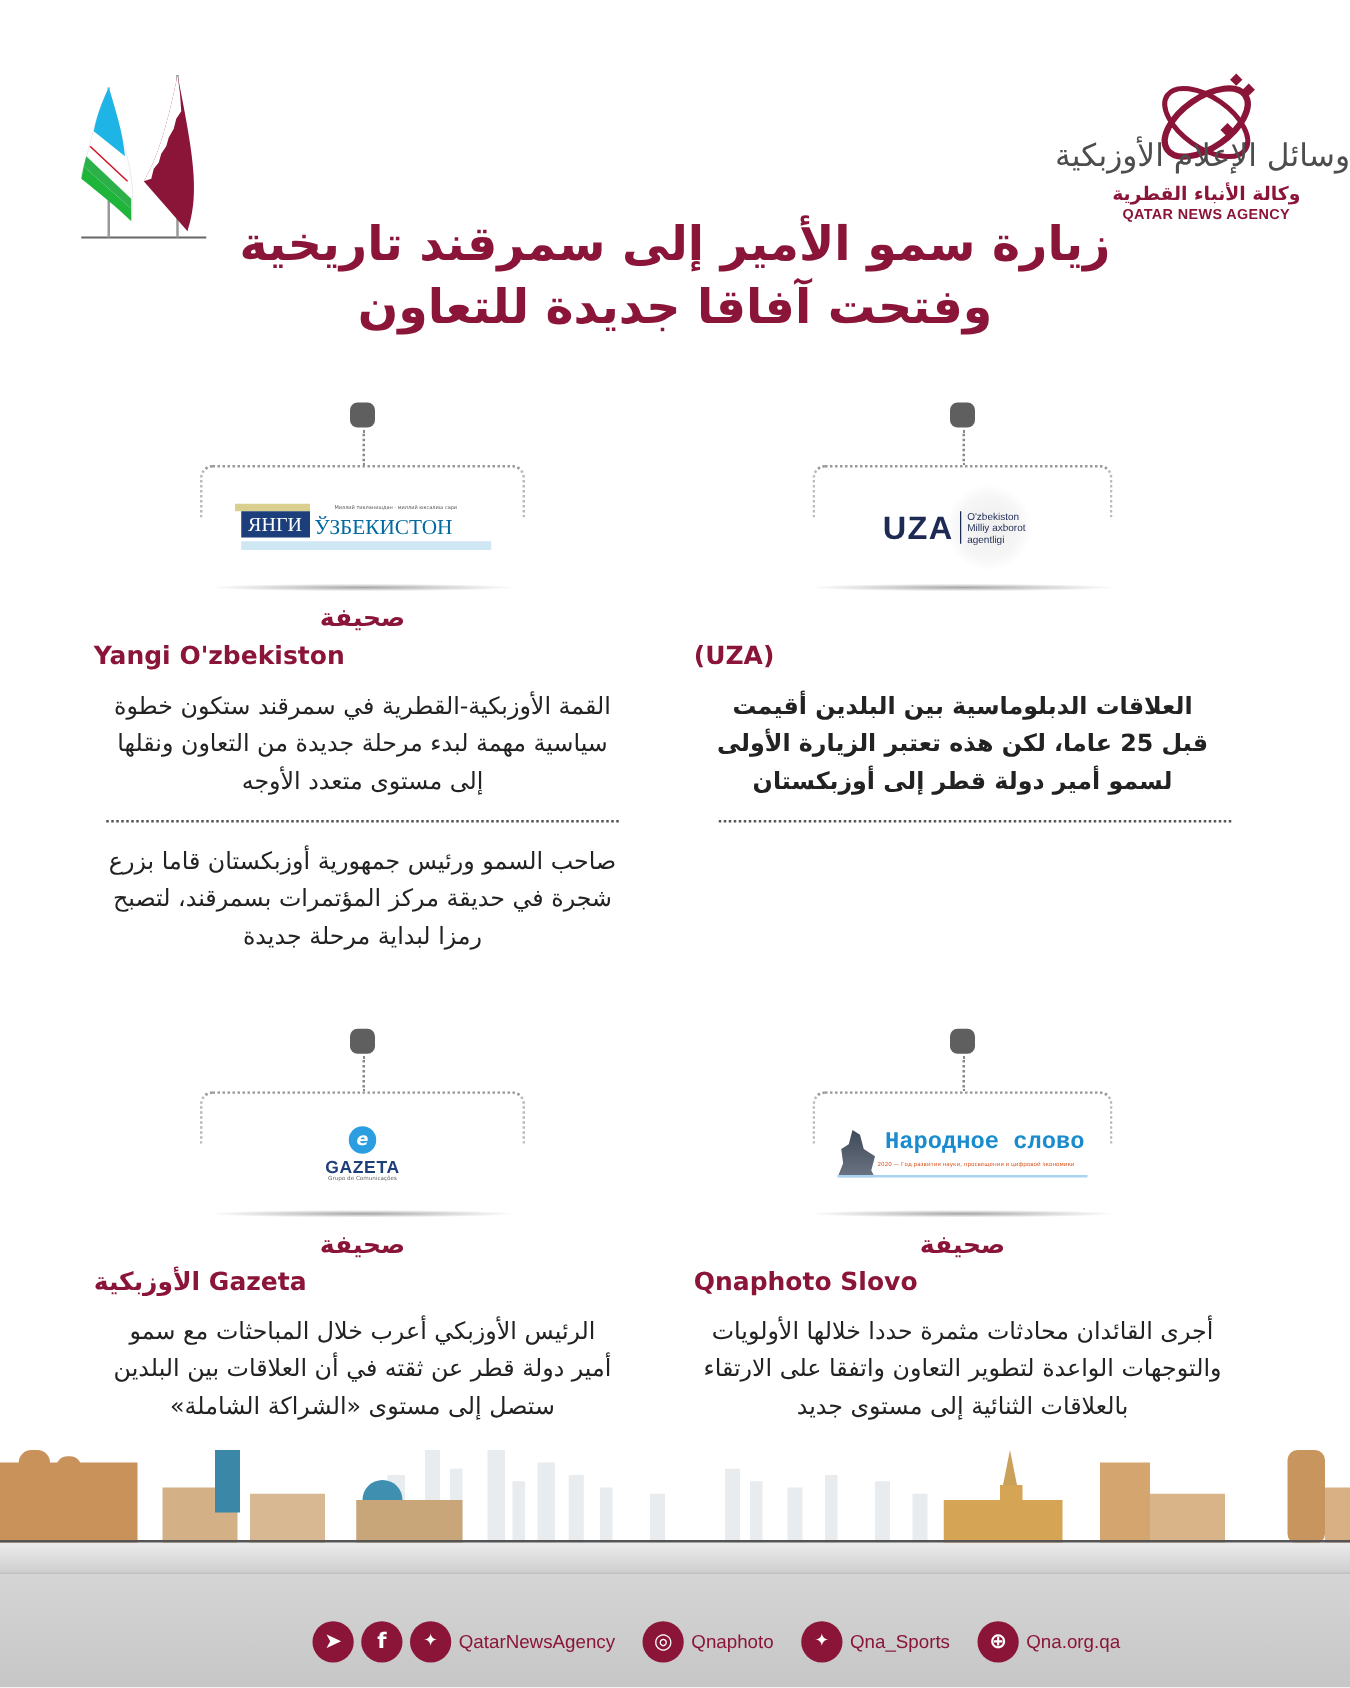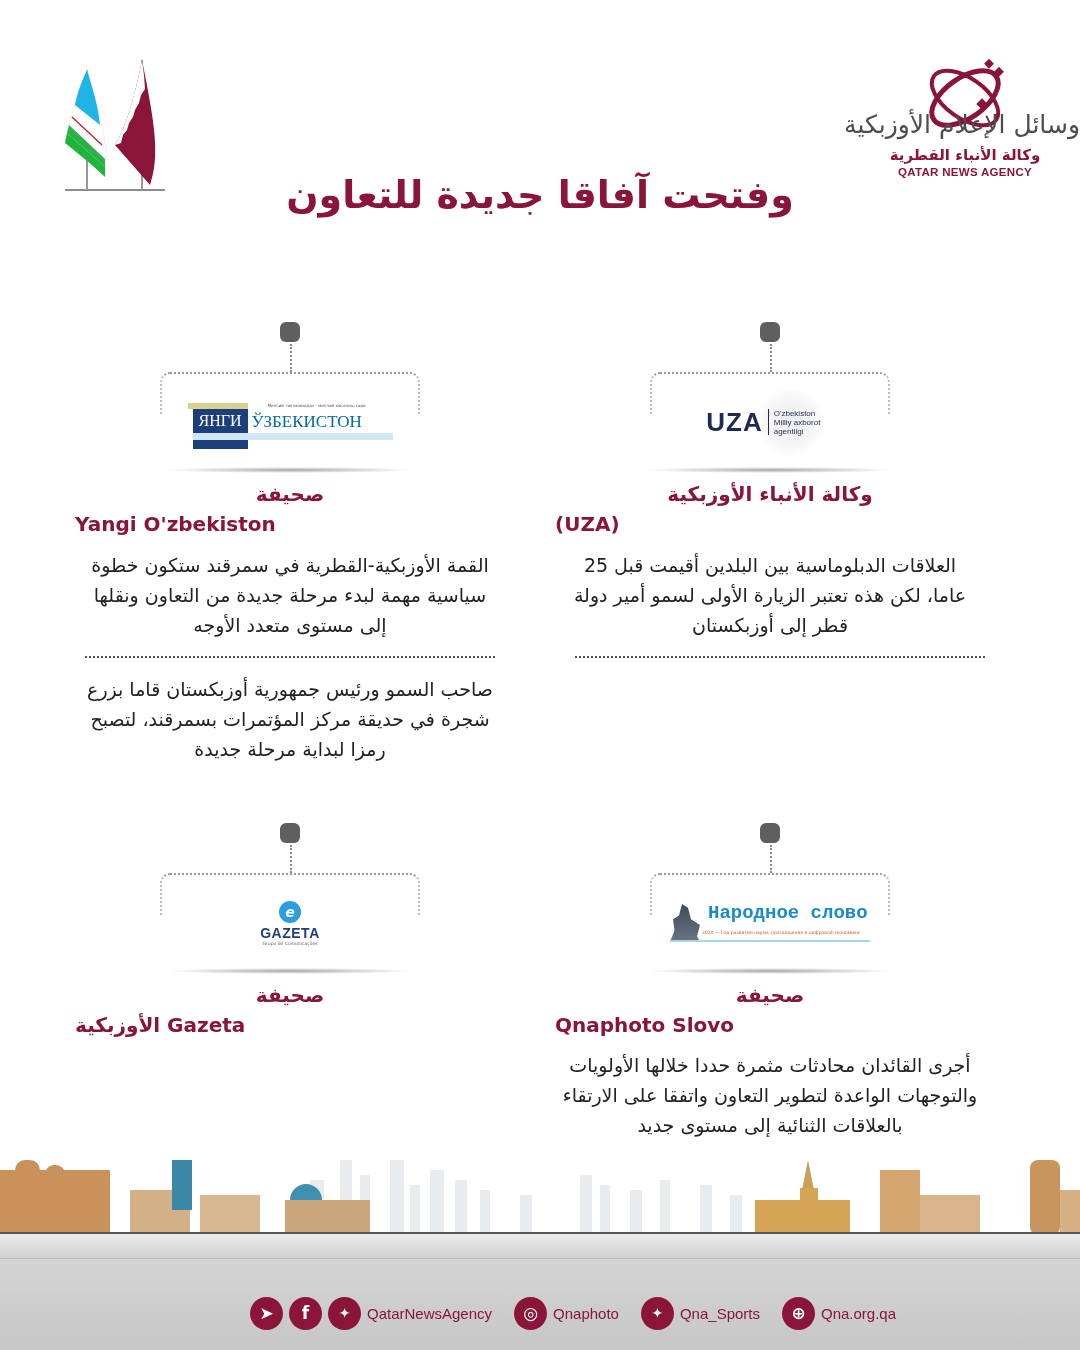--- a/index.html
+++ b/index.html
@@ -62,48 +62,48 @@
     <rect x="76" y="10" width="7" height="7" fill="#8a1538" transform="rotate(45 79 13)"></rect>
     <rect x="86" y="18" width="7" height="7" fill="#8a1538" transform="rotate(45 89 21)"></rect>
     <rect x="68" y="50" width="8" height="8" fill="#8a1538" transform="rotate(45 72 54)"></rect>
   </svg>
   <div class="logo-ar">وكالة الأنباء القطرية</div>
   <div class="logo-en">QATAR NEWS AGENCY</div>
 </div>
 
 <div class="abs subtitle">وسائل الإعلام الأوزبكية</div>
 <div class="abs title">
+  <div>زيارة سمو الأمير إلى سمرقند تاريخية</div>
   <div>وفتحت آفاقا جديدة للتعاون</div>
 </div>
 
 <div class="abs card" style="left:555px; top:322px; height:460px;">
   <div class="connector"></div>
   <div class="vline"></div>
   <div class="bracket" style="left:95px; right:95px;"></div>
   <div class="logo-box">
     <div style="width:70px;height:70px;border-radius:50%;position:absolute;left:50%;top:-5px;transform:translateX(-20%);background:radial-gradient(circle,#eee 0%,#f6f6f6 50%,#fff 70%);"></div>
     <span style="position:relative;font-family:'Liberation Sans',sans-serif;font-weight:bold;font-size:26px;color:#1d2b54;letter-spacing:1px;">UZA</span>
     <span style="position:relative;border-left:1px solid #1d2b54;height:26px;margin:0 5px;"></span>
     <span style="position:relative;width:60px;font-family:'Liberation Sans',sans-serif;font-size:8px;color:#1d2b54;line-height:9px;">O'zbekiston Milliy axborot agentligi</span>
   </div>
   <div class="shadow"></div>
-  <div class="c-type">وكالة الأنباء الأوزبكية</div>
   <div class="c-name">(UZA)</div>
-  <div class="c-text" style="top:228px; padding:0 10px;">العلاقات الدبلوماسية بين البلدين أقيمت قبل 25 عاما، لكن هذه تعتبر الزيارة الأولى لسمو أمير دولة قطر إلى أوزبكستان</div>
+  <div class="c-text" style="top:228px; padding:0 10px;font-weight:bold;">العلاقات الدبلوماسية بين البلدين أقيمت قبل 25 عاما، لكن هذه تعتبر الزيارة الأولى لسمو أمير دولة قطر إلى أوزبكستان</div>
   <div class="divider" style="top:334px; left:20px; right:0;"></div>
 </div>
 
 <div class="abs card" style="left:75px; top:322px; height:460px;">
   <div class="connector"></div>
   <div class="vline"></div>
   <div class="bracket" style="left:85px; right:85px;"></div>
   <div class="logo-box">
     <div style="position:relative;width:205px;height:38px;">
       <div style="position:absolute;left:0;top:0;width:60px;height:6px;background:#d9cf8f;"></div>
-      <div style="position:absolute;left:5px;top:6px;width:55px;height:40px;background:#1c3f7c;color:#fff;font-family:'Liberation Serif',serif;font-size:16px;text-align:center;line-height:24px;">ЯНГИ</div>
+      <div style="position:absolute;left:5px;top:6px;width:55px;height:21px;background:#1c3f7c;color:#fff;font-family:'Liberation Serif',serif;font-size:16px;text-align:center;line-height:24px;">ЯНГИ</div>
       <div style="position:absolute;left:64px;top:9px;font-family:'Liberation Serif',serif;font-size:17px;color:#0369a1;">ЎЗБЕКИСТОН</div>
       <div style="position:absolute;left:80px;top:0;font-size:4px;color:#555;white-space:nowrap;">Миллий тикланишдан - миллий юксалиш сари</div>
       <div style="position:absolute;left:5px;top:30px;width:200px;height:7px;background:#cfe6f3;"></div>
     </div>
   </div>
   <div class="shadow"></div>
   <div class="c-type">صحيفة</div>
   <div class="c-name">Yangi O'zbekiston</div>
   <div class="c-text" style="top:228px; padding:0 10px;">القمة الأوزبكية-القطرية في سمرقند ستكون خطوة سياسية مهمة لبدء مرحلة جديدة من التعاون ونقلها إلى مستوى متعدد الأوجه</div>
   <div class="divider" style="top:334px; left:10px; right:10px;"></div>
@@ -133,20 +133,21 @@
   <div class="vline"></div>
   <div class="bracket" style="left:85px; right:85px;"></div>
   <div class="logo-box" style="flex-direction:column;">
     <div style="width:22px;height:22px;border-radius:50%;background:#2a9ee0;color:#fff;font-weight:bold;font-size:14px;text-align:center;line-height:22px;font-style:italic;">e</div>
     <div style="font-family:'Liberation Sans',sans-serif;font-weight:bold;font-size:14px;color:#1f3f7a;letter-spacing:0.5px;margin-top:2px;">GAZETA</div>
     <div style="font-size:4.5px;color:#666;">Grupo de Comunicações</div>
   </div>
   <div class="shadow"></div>
   <div class="c-type">صحيفة</div>
   <div class="c-name">Gazeta الأوزبكية</div>
+  <div class="c-text" style="top:227px; padding:0 10px;">الرئيس الأوزبكي أعرب خلال المباحثات مع سمو أمير دولة قطر عن ثقته في أن العلاقات بين البلدين ستصل إلى مستوى «الشراكة الشاملة»</div>
 </div>
 
 <div class="abs skyline">
   <svg width="1080" height="75" viewBox="0 0 1080 75">
 
     <g fill="#e9ecef">
       <rect x="310" y="20" width="14" height="55"></rect>
         <rect x="340" y="0" width="12" height="75"></rect>
         <rect x="360" y="15" width="10" height="60"></rect>
       <rect x="390" y="0" width="14" height="75"></rect>

